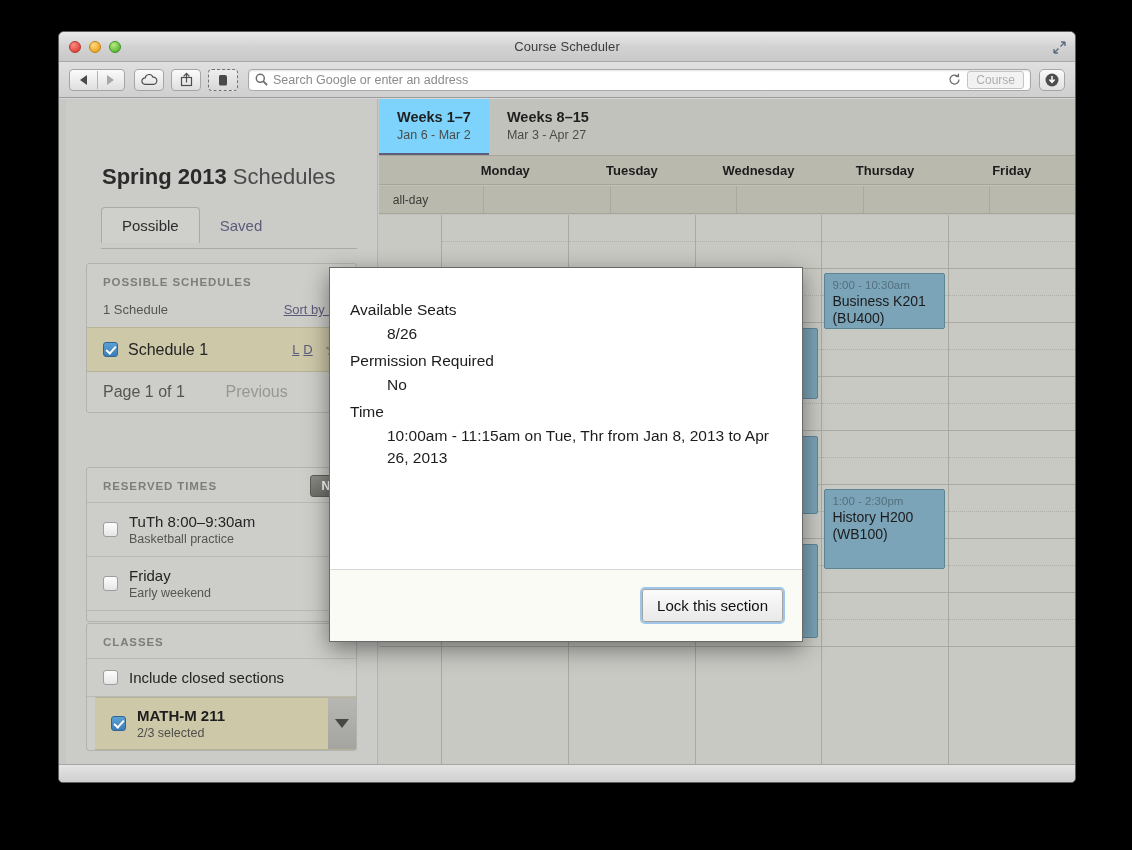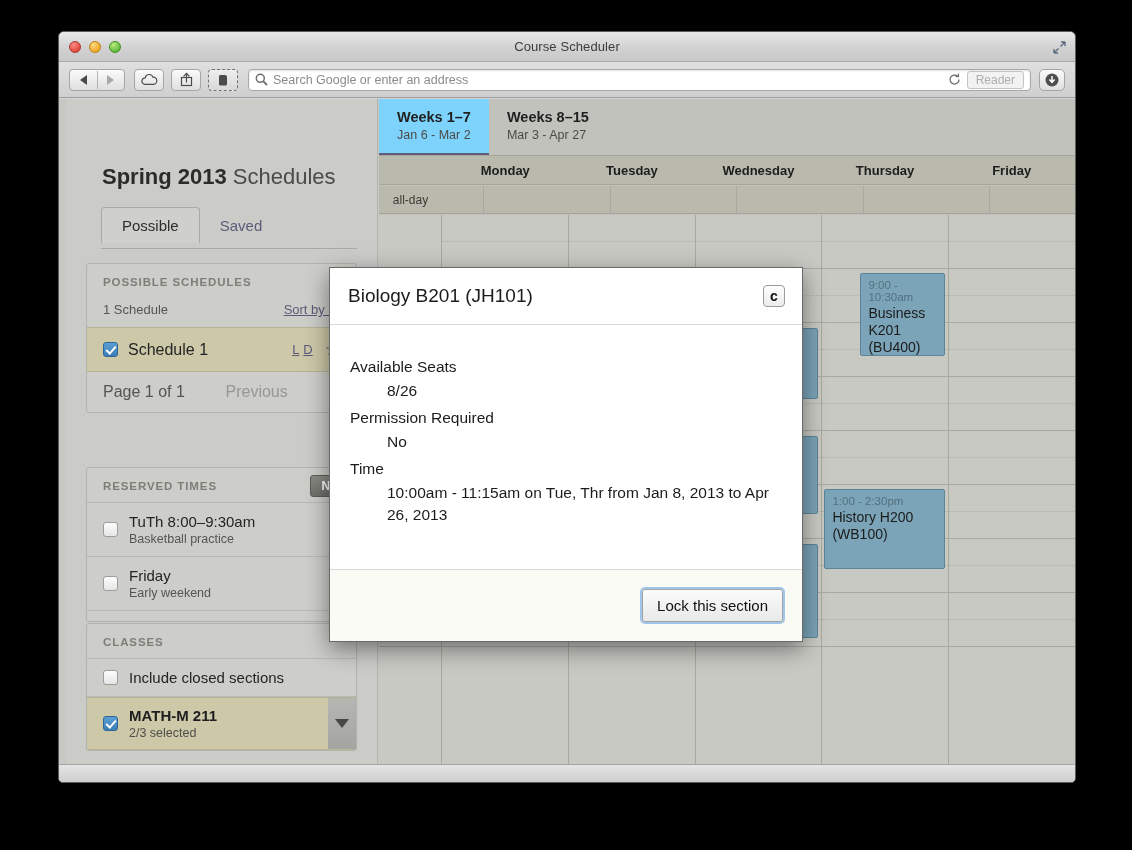--- a/index.html
+++ b/index.html
@@ -187,20 +187,21 @@
   .res-item .txt { margin-left: 11px; }
   .res-item .t1 { font-size: 15px; color: #242424; }
   .res-item .t2 { font-size: 12.5px; color: #555551; margin-top: 2px; }
 
   .class-row {
     background: #cdc8a8;
     border-top: 1px solid #b8b394;
     border-bottom: 1px solid #b8b394;
     display: flex; align-items: center;
     padding: 9px 0 9px 16px;
+    margin-left: 8px;
   }
   .class-row .txt { margin-left: 11px; flex: 1; }
   .class-row .t1 { font-size: 15px; font-weight: bold; color: #1d1d1d; }
   .class-row .t2 { font-size: 12.5px; color: #4e4e4a; margin-top: 2px; }
   .disclosure {
     width: 28px; align-self: stretch;
     background: linear-gradient(to bottom,#b6b6b2,#a4a4a0);
     display: flex; align-items: center; justify-content: center;
     margin: -9px 0 -9px 0;
   }
@@ -386,21 +387,21 @@
           <path d="M8.4 8.4 L12 12" stroke="#6d6d6d" stroke-width="1.8"></path>
         </svg>
       </span>
       <span id="url-placeholder">Search Google or enter an address</span>
       <span id="reload-icon">
         <svg width="13" height="13" viewBox="0 0 13 13">
           <path d="M11 6.5 a4.5 4.5 0 1 1 -1.6 -3.4" fill="none" stroke="#6b6b6b" stroke-width="1.3"></path>
           <path d="M10.4 0.8 L10.4 3.6 L7.6 3.4" fill="none" stroke="#6b6b6b" stroke-width="1.3"></path>
         </svg>
       </span>
-      <span id="reader-btn">Reader</span>
+      <span id="reader-btn">Course</span>
     </div>
     <div class="tb-btn" id="downloads-btn">
       <svg width="16" height="16" viewBox="0 0 16 16">
         <circle cx="8" cy="8" r="6.5" fill="#4e4e4e"></circle>
         <path d="M8 4 L8 10 M5.4 7.6 L8 10.4 L10.6 7.6" stroke="#fff" stroke-width="1.5" fill="none"></path>
       </svg>
     </div>
   </div>
 
   <div id="page">
@@ -633,21 +634,21 @@
               <div class="hourline" style="top:215px"></div>
                   <div class="halfline" style="top:188px"></div>
               <div class="hourline" style="top:269px"></div>
                   <div class="halfline" style="top:242px"></div>
               <div class="hourline" style="top:323px"></div>
                   <div class="halfline" style="top:296px"></div>
               <div class="hourline" style="top:377px"></div>
                   <div class="halfline" style="top:350px"></div>
               <div class="hourline" style="top:431px"></div>
                   <div class="halfline" style="top:404px"></div>
-              <div class="event" style="top:58px; height:83px;margin-left:36px;">
+              <div class="event" style="top:58px; height:56px;">
                 <div class="etime">9:00 - 10:30am</div>
                 <div class="etitle">Business K201</div>
                 <div class="etitle">(BU400)</div>
               </div>
               <div class="event" style="top:274px; height:80px;">
                 <div class="etime">1:00 - 2:30pm</div>
                 <div class="etitle">History H200</div>
                 <div class="etitle">(WB100)</div>
               </div>
             </div>
@@ -669,24 +670,20 @@
                   <div class="halfline" style="top:350px"></div>
               <div class="hourline" style="top:431px"></div>
                   <div class="halfline" style="top:404px"></div>
             </div>
           </div>
         </div>
       </div>
     </div>
 
     <div id="modal">
-      <div id="modal-head">
-        <div id="modal-title">Biology B201 (JH101)</div>
-        <div id="modal-close">c</div>
-      </div>
       <div id="modal-body">
         <div class="fld-label">Available Seats</div>
         <div class="fld-value">8/26</div>
         <div class="fld-label">Permission Required</div>
         <div class="fld-value">No</div>
         <div class="fld-label">Time</div>
         <div class="fld-value">10:00am - 11:15am on Tue, Thr from Jan 8, 2013 to Apr 26, 2013</div>
       </div>
       <div id="modal-foot">
         <div id="lock-btn">Lock this section</div>

